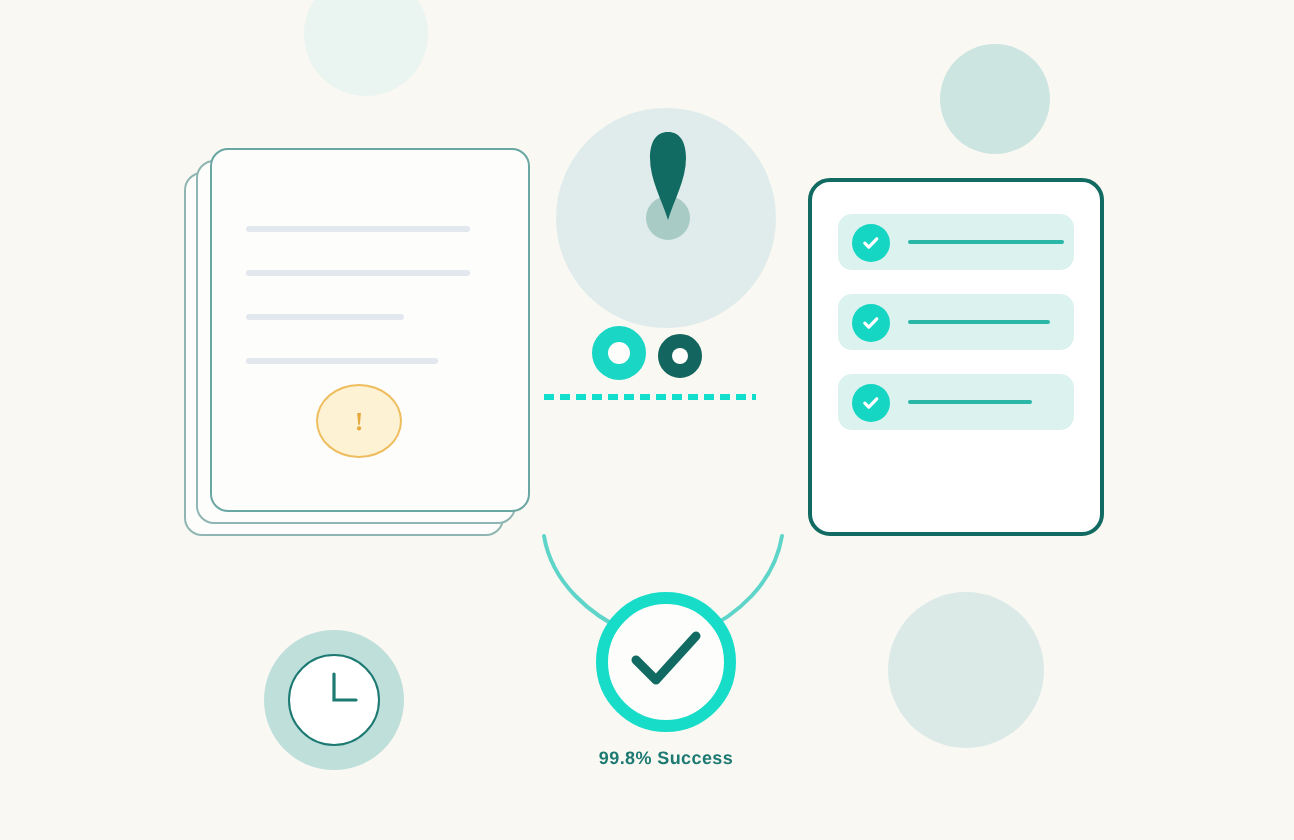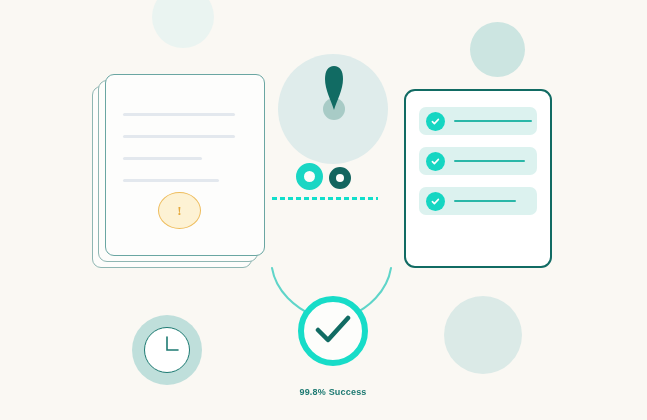--- a/index.html
+++ b/index.html
@@ -248,21 +248,20 @@
   #success-caption {
     position: absolute;
     left: 247px;
     top: 374px;
     width: 172px;
     text-align: center;
     font-size: 9px;
     font-weight: bold;
     color: #1d7a72;
     letter-spacing: 0.2px;
-    margin-top: 13px;
   }
 
   
   #clock-widget {
     position: absolute;
     left: 132px;
     top: 315px;
     width: 70px;
     height: 70px;
   }

